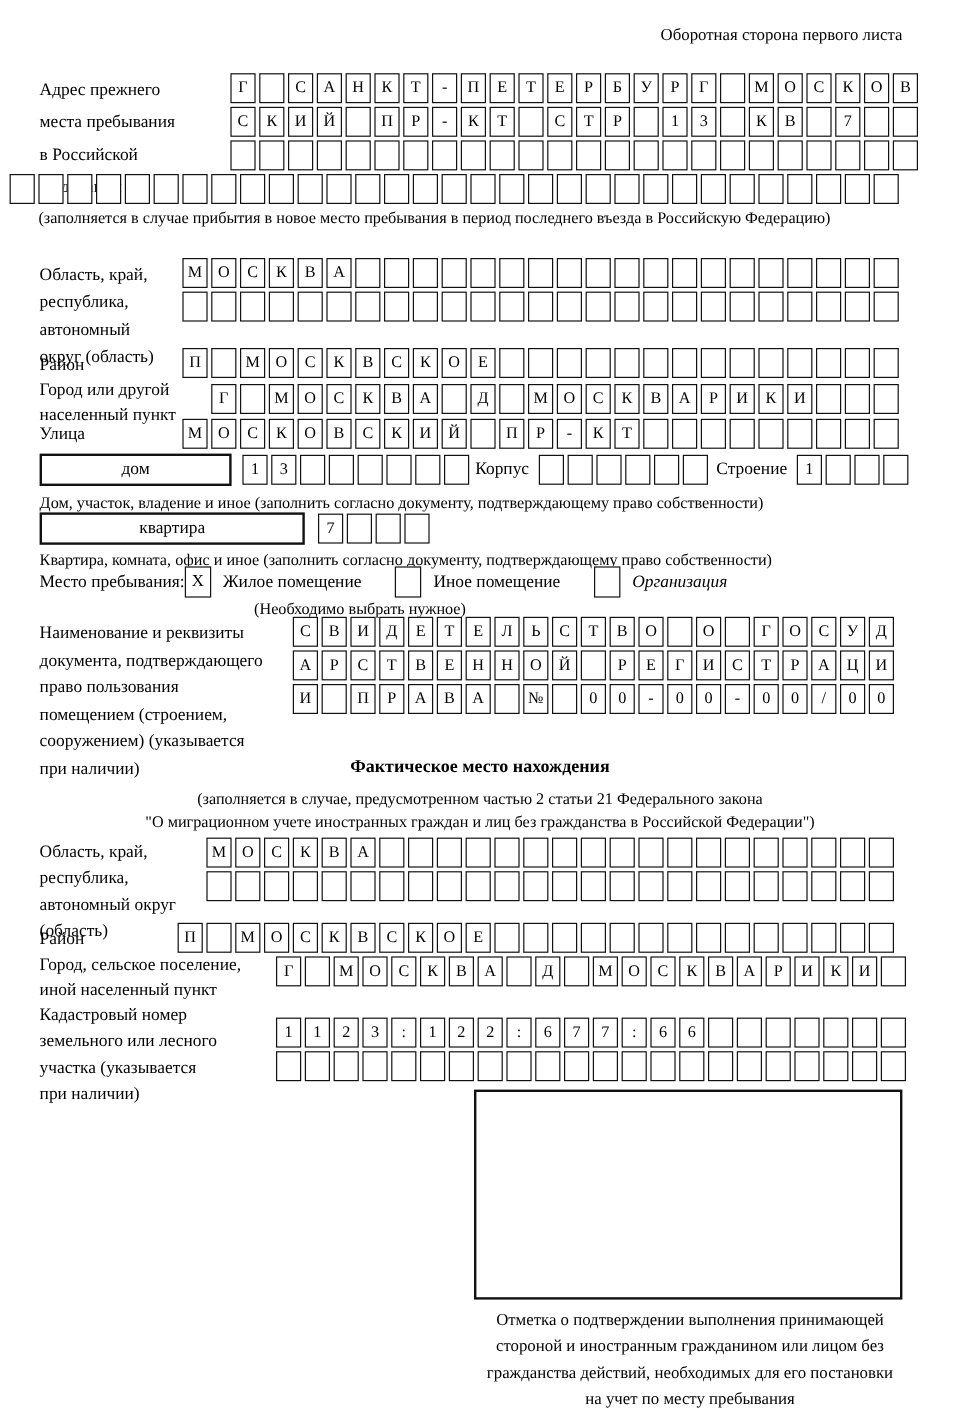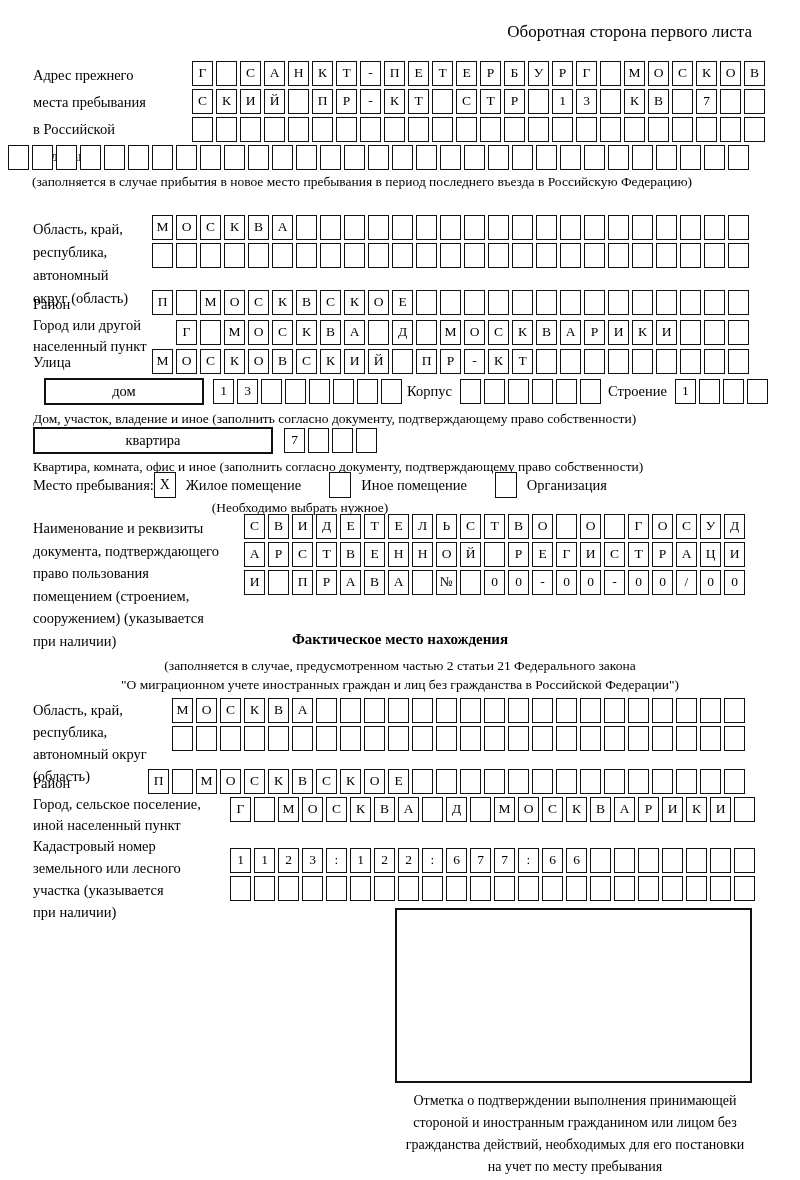--- a/index.html
+++ b/index.html
@@ -7,21 +7,21 @@
   body {
     width: 800px; height: 1180px;
     font-family: "Liberation Serif", "DejaVu Serif", serif;
     color: #000;
     overflow: hidden;
   }
   #page { position: relative; width: 800px; height: 1180px; background: #fff; }
 
   .abs { position: absolute; }
 
-  .header-note { top: 22px; right: 48px; font-size: 17px; }
+  .header-note { top: 22px; right: 48px; font-size: 14px; }
 
   .flabel {
     font-size: 14.5px;
     line-height: 23px;
     white-space: pre-line;
   }
 
   .boxrow { white-space: nowrap; height: 25px; }
   .boxrow + .boxrow { margin-top: 3px; }
 
@@ -105,46 +105,46 @@
   <div class="abs boxrow" style="left:152px; top:290px;"><span class="cb">П</span><span class="cb"></span><span class="cb">М</span><span class="cb">О</span><span class="cb">С</span><span class="cb">К</span><span class="cb">В</span><span class="cb">С</span><span class="cb">К</span><span class="cb">О</span><span class="cb">Е</span><span class="cb"></span><span class="cb"></span><span class="cb"></span><span class="cb"></span><span class="cb"></span><span class="cb"></span><span class="cb"></span><span class="cb"></span><span class="cb"></span><span class="cb"></span><span class="cb"></span><span class="cb"></span><span class="cb"></span><span class="cb"></span></div>
 
   <div class="abs flabel" style="left:33px; top:315px; line-height:21px;">Город или другой
 населенный пункт</div>
   <div class="abs boxrow" style="left:176px; top:320px;"><span class="cb">Г</span><span class="cb"></span><span class="cb">М</span><span class="cb">О</span><span class="cb">С</span><span class="cb">К</span><span class="cb">В</span><span class="cb">А</span><span class="cb"></span><span class="cb">Д</span><span class="cb"></span><span class="cb">М</span><span class="cb">О</span><span class="cb">С</span><span class="cb">К</span><span class="cb">В</span><span class="cb">А</span><span class="cb">Р</span><span class="cb">И</span><span class="cb">К</span><span class="cb">И</span><span class="cb"></span><span class="cb"></span><span class="cb"></span></div>
 
   <div class="abs flabel" style="left:33px; top:351px;">Улица</div>
   <div class="abs boxrow" style="left:152px; top:349px;"><span class="cb">М</span><span class="cb">О</span><span class="cb">С</span><span class="cb">К</span><span class="cb">О</span><span class="cb">В</span><span class="cb">С</span><span class="cb">К</span><span class="cb">И</span><span class="cb">Й</span><span class="cb"></span><span class="cb">П</span><span class="cb">Р</span><span class="cb">-</span><span class="cb">К</span><span class="cb">Т</span><span class="cb"></span><span class="cb"></span><span class="cb"></span><span class="cb"></span><span class="cb"></span><span class="cb"></span><span class="cb"></span><span class="cb"></span><span class="cb"></span></div>
 
   <div class="abs flexrow" style="left:33px; top:378px;">
-    <span class="widebox" style="width:160px;margin-left:11px;">дом</span>
+    <span class="widebox" style="width:160px;">дом</span>
     <span style="width:9px;"></span>
     <span class="boxrow"><span class="cb">1</span><span class="cb">3</span><span class="cb"></span><span class="cb"></span><span class="cb"></span><span class="cb"></span><span class="cb"></span><span class="cb"></span></span>
     <span class="inline-lab" style="margin:0 8px 0 2px;">Корпус</span>
     <span class="boxrow"><span class="cb"></span><span class="cb"></span><span class="cb"></span><span class="cb"></span><span class="cb"></span><span class="cb"></span></span>
     <span class="inline-lab" style="margin:0 8px 0 4px;">Строение</span>
     <span class="boxrow"><span class="cb">1</span><span class="cb"></span><span class="cb"></span><span class="cb"></span></span>
   </div>
   <div class="abs note" style="left:33px; top:410px;">Дом, участок, владение и иное (заполнить согласно документу, подтверждающему право собственности)</div>
 
   <div class="abs flexrow" style="left:33px; top:427px;">
-    <span class="widebox" style="width:240px;">квартира</span>
+    <span class="widebox" style="width:221px;">квартира</span>
     <span style="width:11px;"></span>
     <span class="boxrow"><span class="cb">7</span><span class="cb"></span><span class="cb"></span><span class="cb"></span></span>
   </div>
   <div class="abs note" style="left:33px; top:458px;">Квартира, комната, офис и иное (заполнить согласно документу, подтверждающему право собственности)</div>
 
   <div class="abs flexrow" style="left:33px; top:472px; ">
     <span class="optlabel">Место пребывания:</span>
     <span class="flexrow" style="gap:10px;">
         <span class="checkbox">X</span>
         <span class="optlabel" style="margin-right: 18px;">Жилое помещение</span>
         <span class="checkbox"></span>
         <span class="optlabel" style="margin-right: 18px;">Иное помещение</span>
         <span class="checkbox"></span>
-        <span class="optlabel" style="margin-right: 18px;">Организация</span>
+        <span class="optlabel" style="margin-right: 18px; font-style: italic;">Организация</span>
       </span>
   </div>
   <div class="abs note center" style="left:150px; top:499px; width:300px;">(Необходимо выбрать нужное)</div>
 
   <div class="abs flabel" style="left:33px; top:517px; line-height:22.5px;">Наименование и реквизиты
 документа, подтверждающего
 право пользования
 помещением (строением,
 сооружением) (указывается
 при наличии)</div>

